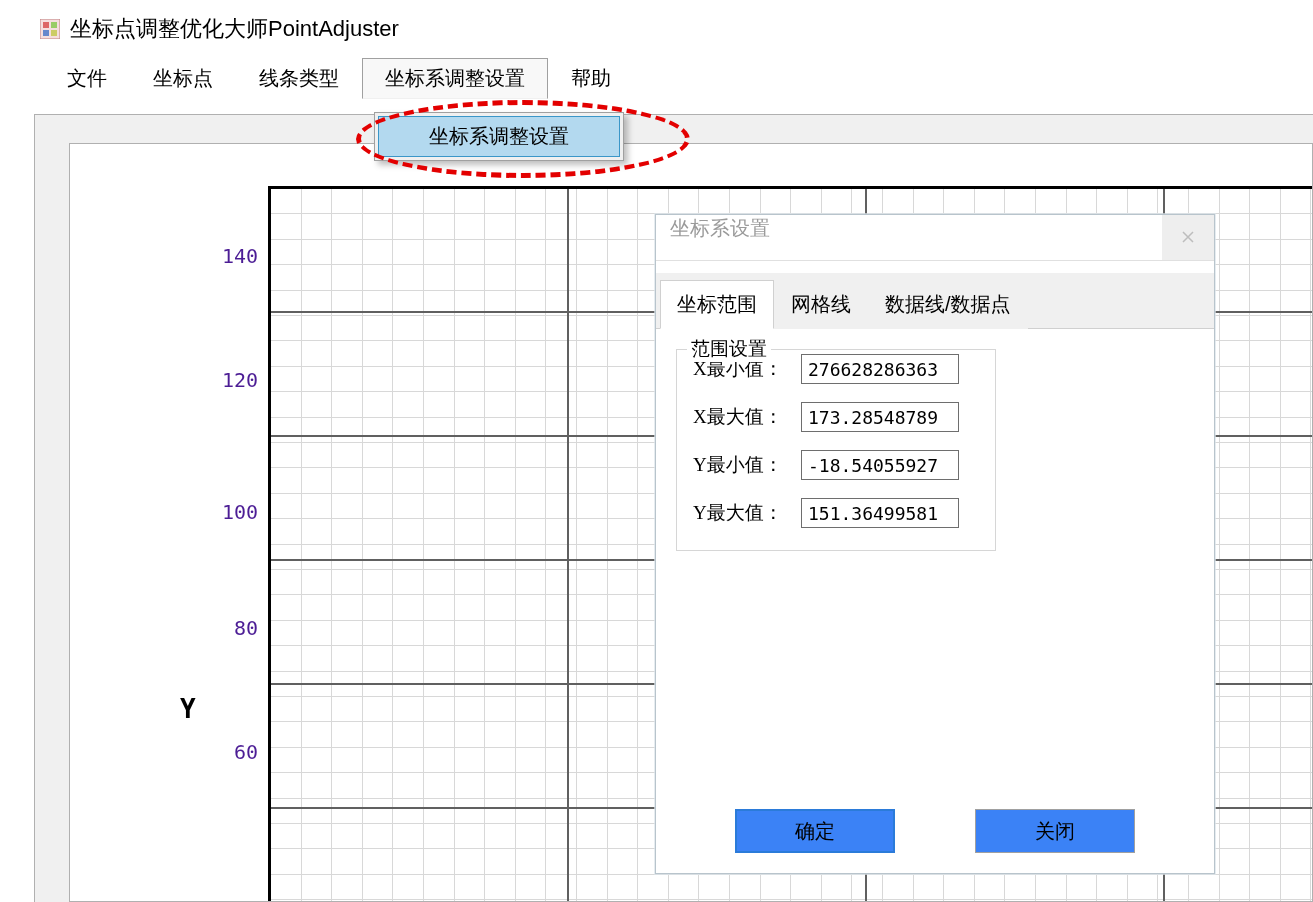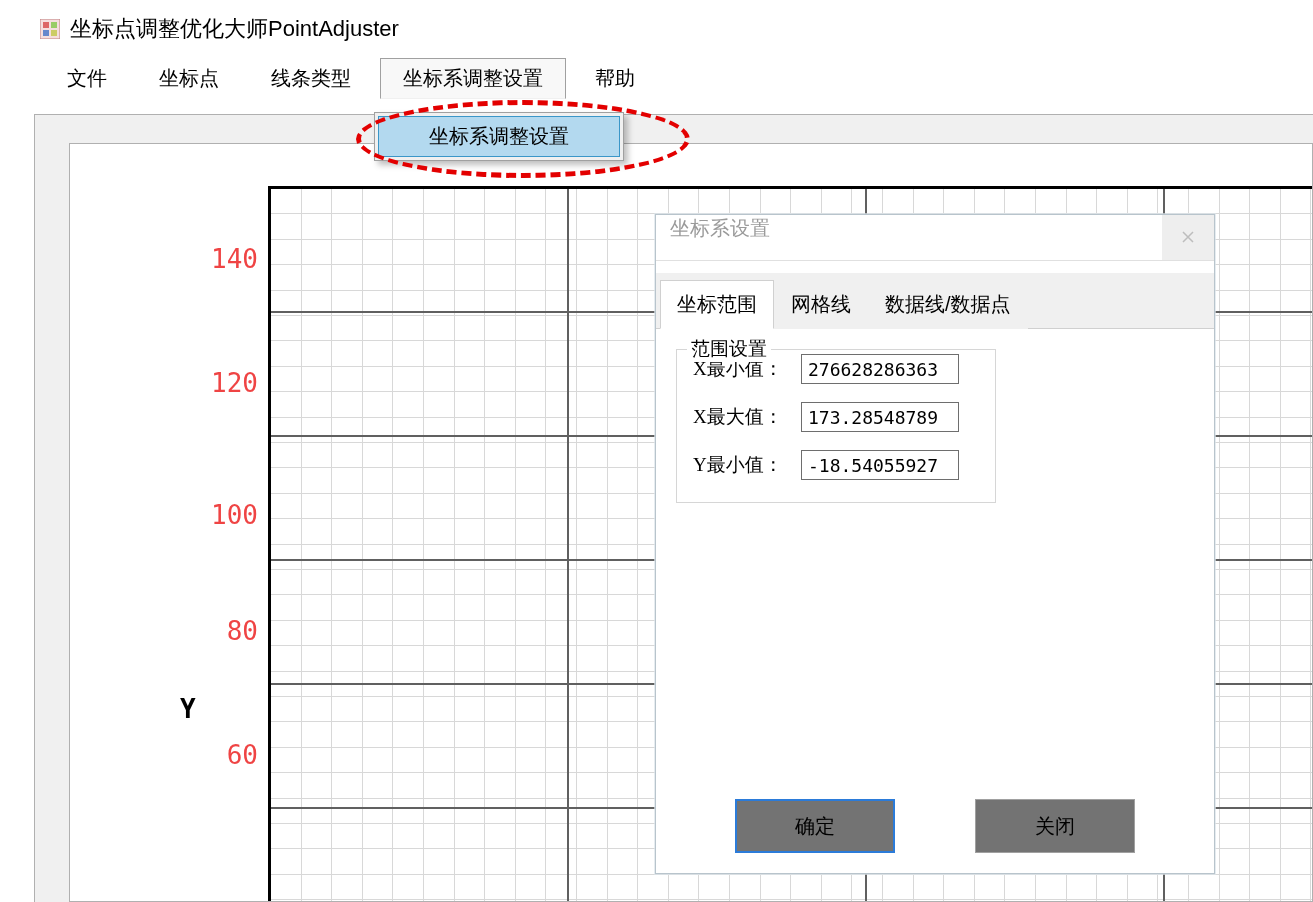--- a/index.html
+++ b/index.html
@@ -32,21 +32,21 @@
     font-size: 22px;
     color: #000;
   }
 
   
   .menubar {
     display: flex;
     align-items: center;
     padding: 6px 30px 6px 44px;
     background: #ffffff;
-    gap: 6px;
+    gap: 0;
     position: relative;
     z-index: 5;
   }
   .menu-item {
     padding: 6px 22px;
     font-size: 20px;
     color: #000;
     cursor: pointer;
     border: 1px solid transparent;
   }
@@ -134,23 +134,23 @@
     position: absolute;
     top: 550px;
     left: 110px;
     font-size: 26px;
     font-weight: bold;
     font-family: "Consolas","SimSun",monospace;
   }
   .y-tick {
     position: absolute;
     right: calc(100% - 188px);
-    font-size: 26px;
+    font-size: 20px;
     font-family: "Consolas","SimSun",monospace;
-    color: #ef4444;
+    color: #4c1d95;
     text-align: right;
     width: 50px;
   }
 
   
   .dialog {
     position: absolute;
     top: 214px;
     left: 655px;
     width: 560px;
@@ -260,23 +260,23 @@
   }
   .dialog-buttons {
     display: flex;
     justify-content: center;
     gap: 80px;
     padding: 14px 0 20px 0;
     background: #ffffff;
   }
   .dlg-btn {
     width: 160px;
-    height: 54px;
-    font-size: 20px;
-    background: #737373;
+    height: 44px;
+    font-size: 20px;
+    background: #3b82f6;
     border: 1px solid #a0a0a0;
     cursor: pointer;
     display: flex;
     align-items: center;
     justify-content: center;
   }
   .dlg-btn.primary {
     border: 2px solid #2b7bd9;
   }
 </style>
@@ -348,20 +348,24 @@
           <input class="field-input" value="276628286363" style="">
         </div>
         <div class="field-row">
           <span class="field-label">X最大值：</span>
           <input class="field-input" value="173.28548789" style="">
         </div>
         <div class="field-row">
           <span class="field-label">Y最小值：</span>
           <input class="field-input" value="-18.54055927" style="">
         </div>
+        <div class="field-row">
+          <span class="field-label">Y最大值：</span>
+          <input class="field-input" value="151.36499581" style="">
+        </div>
       </div>
     </div>
     <div class="dialog-buttons">
       <div class="dlg-btn primary">确定</div>
       <div class="dlg-btn">关闭</div>
     </div>
   </div>
 </div>
 
 </body></html>

